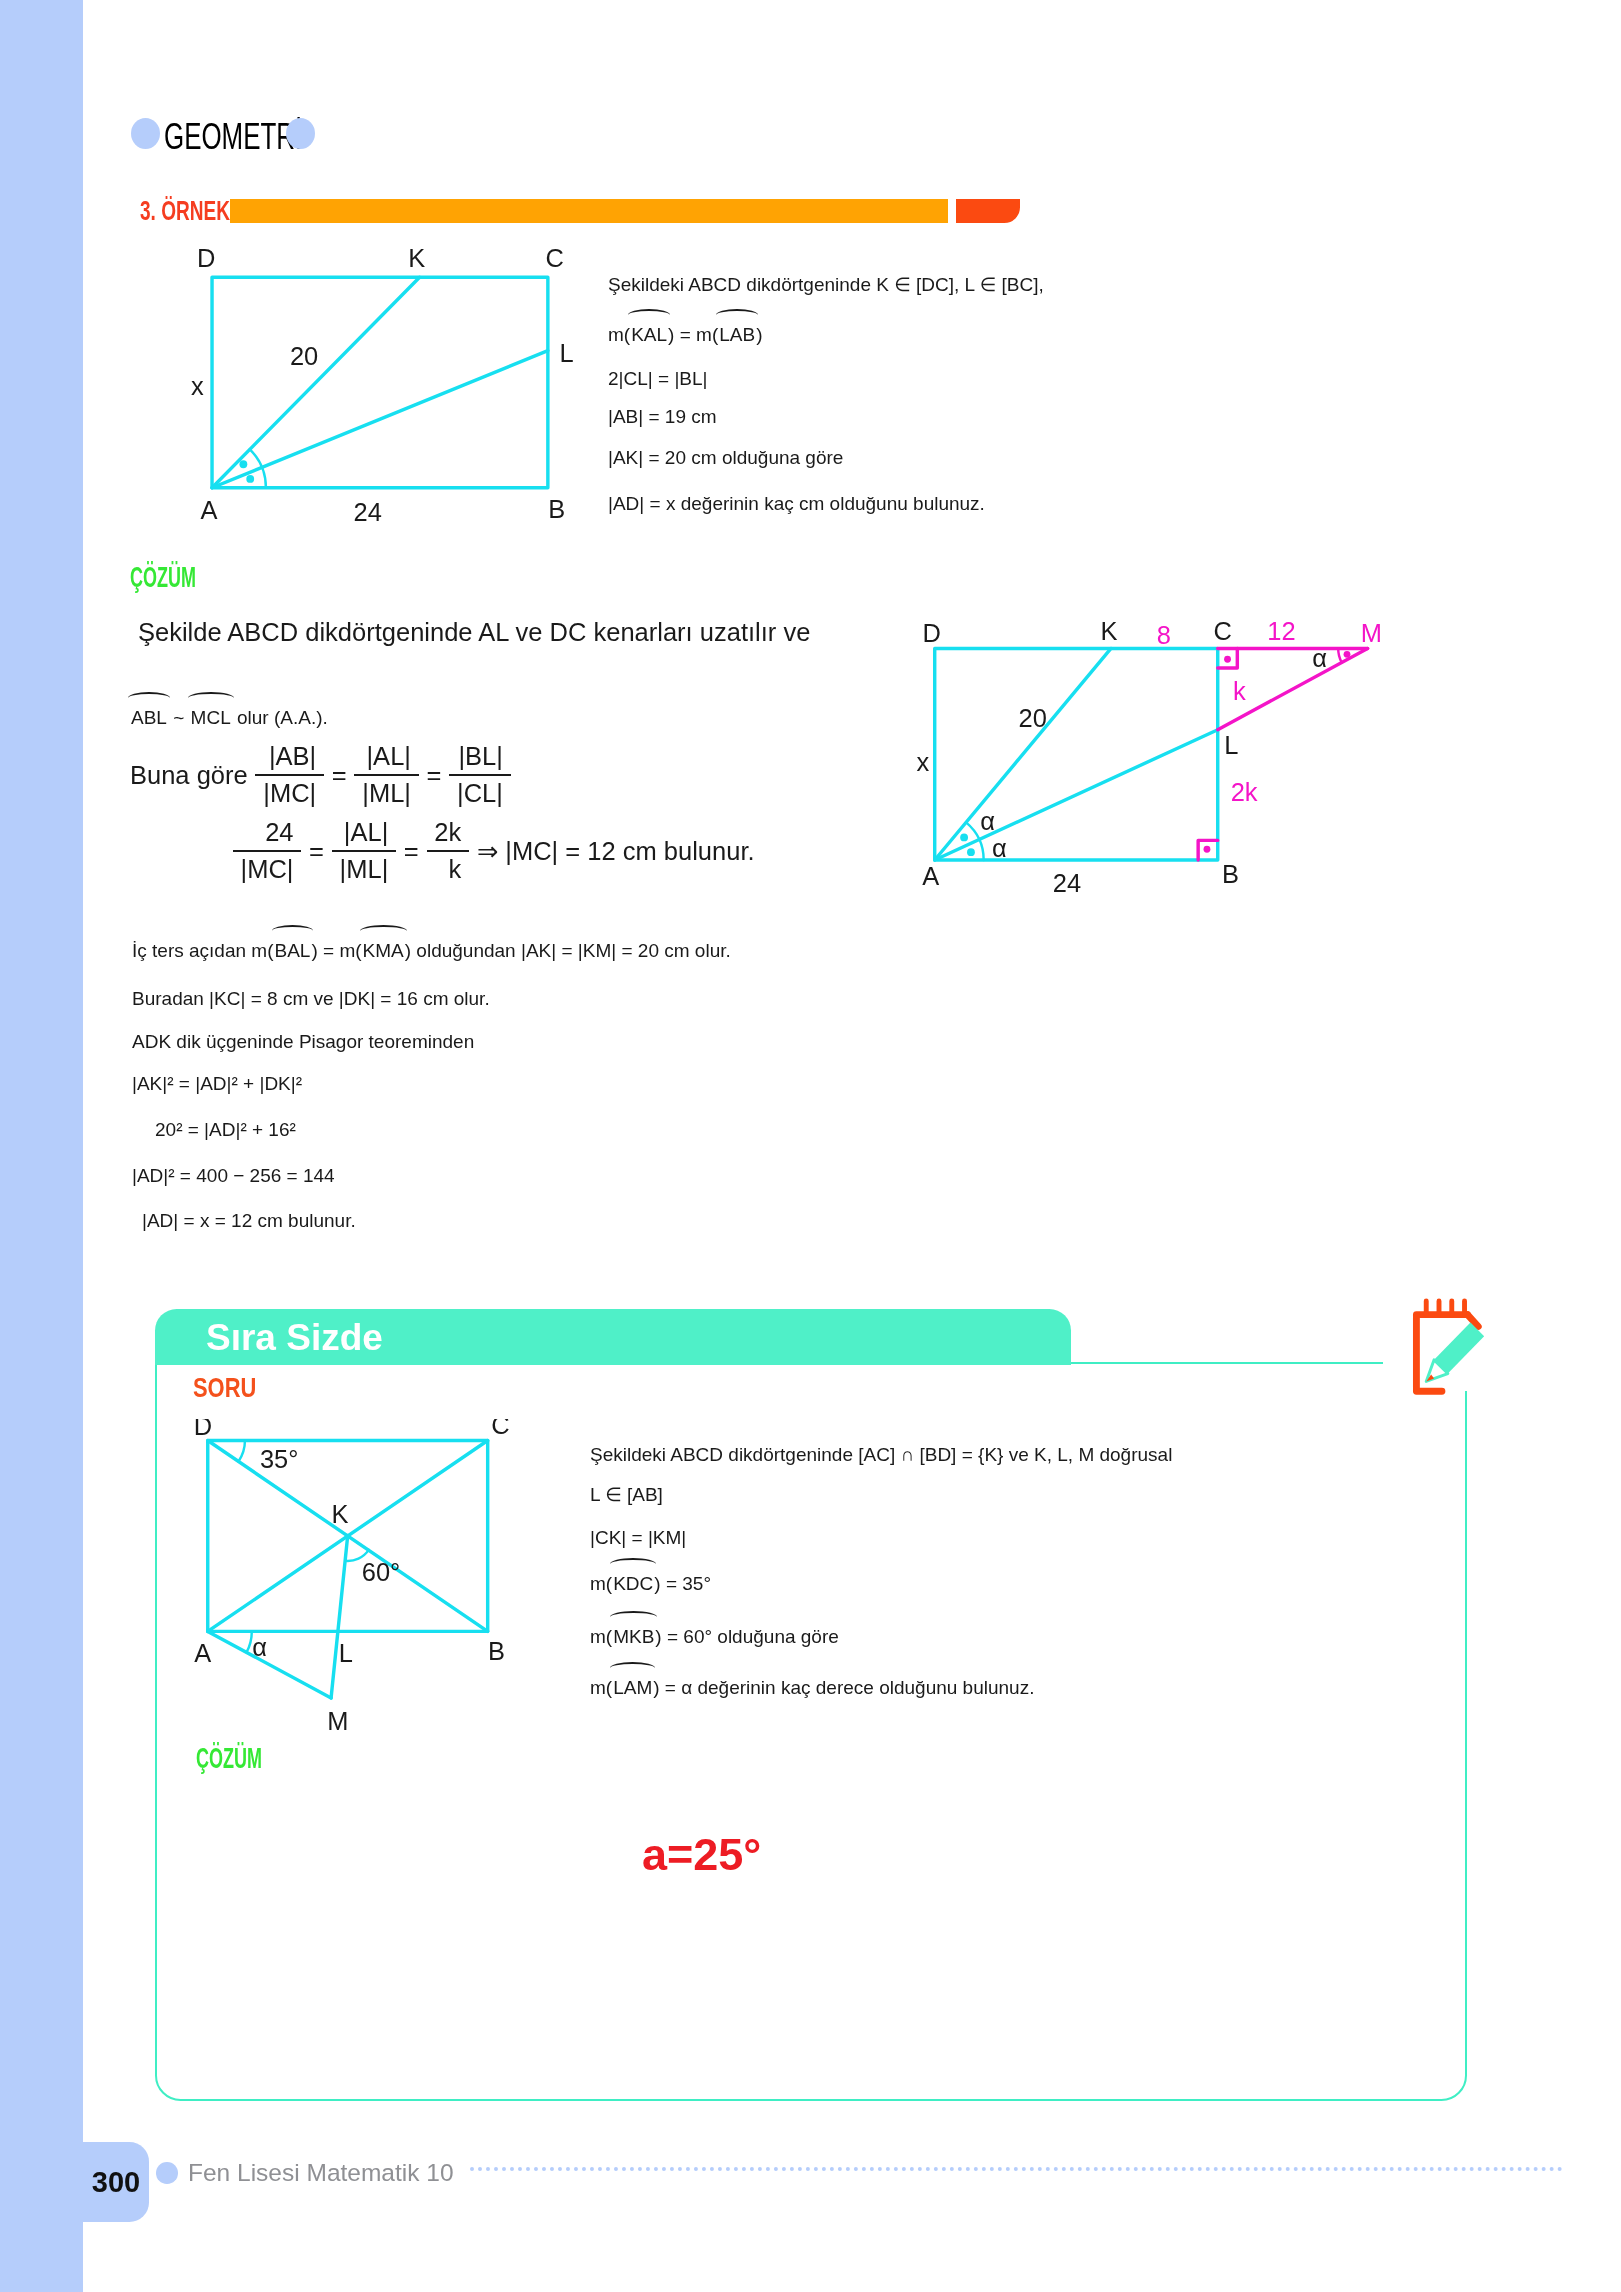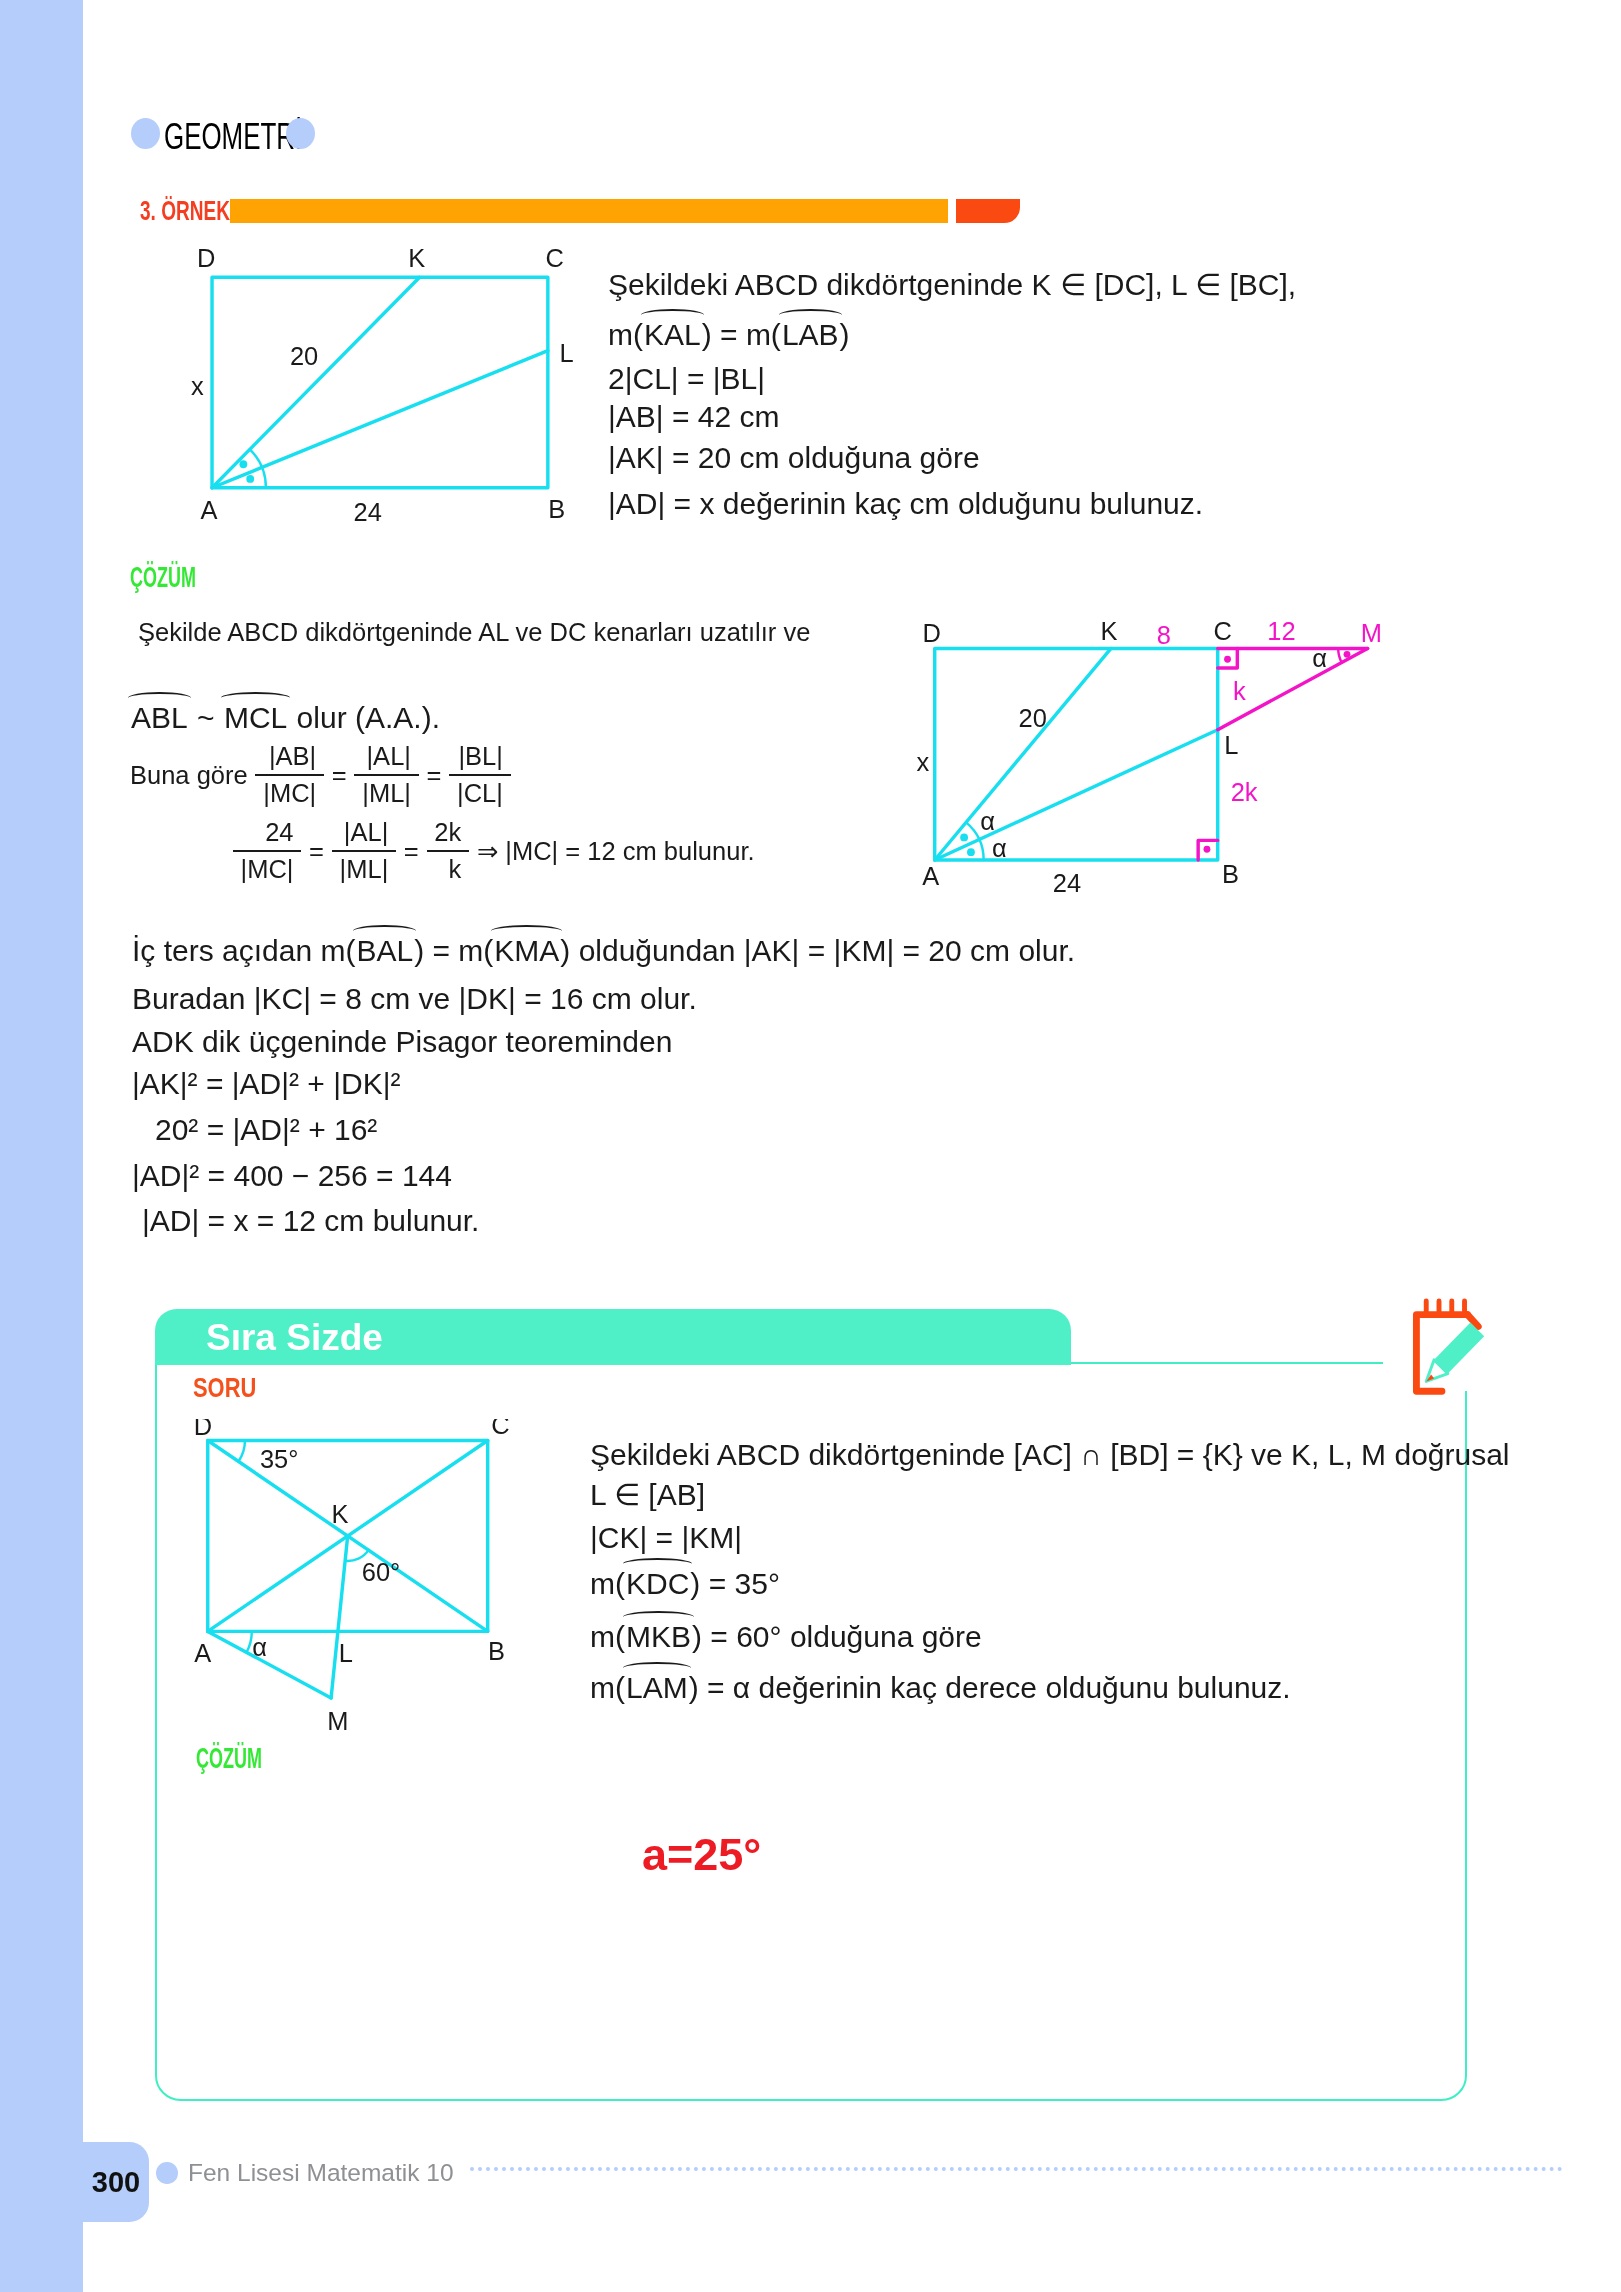--- a/index.html
+++ b/index.html
@@ -10,21 +10,21 @@
   .stripe{left:0;top:0;width:83px;height:2293px;background:#b5cdfb;}
   
   .hdr-dot{width:29px;height:31px;border-radius:50%;background:#b5cdfb;}
   .hdr-title{left:164px;top:116px;font-size:36px;font-weight:normal;color:#000000;}
   .condense{display:inline-block;transform-origin:left center;}
   
   .ornek-label{left:140px;top:195px;font-size:28px;font-weight:bold;color:#f53d20;}
   .ornek-bar{left:230px;top:199px;width:718px;height:23.5px;background:#ffa303;}
   .ornek-cap{left:956px;top:199px;width:64px;height:23.5px;background:#fb4a11;border-radius:0 0 15.7px 0;}
   
-  .mathline{font-size:30px;line-height:33px;white-space:nowrap;padding-top:13.7px;}
+  .mathline{font-size:19px;line-height:33px;white-space:nowrap;padding-top:13.7px;}
   .hat{position:relative;display:inline-block;padding:0 1px;}
   .hat::before{content:"";position:absolute;left:-2px;right:-2px;top:-8.8px;height:9.8px;
                border-top:2.9px solid #1a1a1a;border-radius:50% 50% 0 0;}
   .fracline{display:flex;align-items:center;font-size:25.5px;white-space:nowrap;height:90px;}
   .frac{display:inline-block;text-align:right;vertical-align:middle;margin:0 7.8px;}
   .frac .fn{display:block;border-bottom:2.9px solid #1a1a1a;padding:0 7.8px 2.9px;}
   .frac .fd{display:block;padding:2.9px 7.8px 0;}
   .para{font-size:25.5px;line-height:44px;}
   .cozum{font-size:29px;font-weight:bold;color:#35e835;}
   
@@ -81,21 +81,21 @@
     <text x="140" y="133">20</text>
     <text x="43" y="290">A</text>
     <text x="205" y="292">24</text>
     <text x="398" y="289">B</text>
   </g>
 </svg>
 
 <div class="abs mathline" style="left:608px;top:254px;">Şekildeki ABCD dikdörtgeninde K ∈ [DC], L ∈ [BC],</div>
 <div class="abs mathline" style="left:608px;top:304px;">m(<span class="hat">KAL</span>) = m(<span class="hat">LAB</span>)</div>
 <div class="abs mathline" style="left:608px;top:348px;">2|CL| = |BL|</div>
-<div class="abs mathline" style="left:608px;top:386px;">|AB| = 42 cm</div>
+<div class="abs mathline" style="left:608px;top:386px;">|AB| = 19 cm</div>
 <div class="abs mathline" style="left:608px;top:427px;">|AK| = 20 cm olduğuna göre</div>
 <div class="abs mathline" style="left:608px;top:473px;">|AD| = x değerinin kaç cm olduğunu bulunuz.</div>
 
 <div class="abs cozum" style="left:130px;top:561px;">
   <span class="condense" style="transform:scaleX(0.62);">ÇÖZÜM</span>
 </div>
 <div class="abs para" style="left:130px;top:610px;width:814px;margin-left:8px;">
   <div>Şekilde ABCD dikdörtgeninde AL  ve  DC kenarları uzatılır ve</div>
 </div>
 <div class="abs mathline" style="left:130px;top:687px;"><span class="hat">ABL</span> ~ <span class="hat">MCL</span>  olur  (A.A.).</div>

